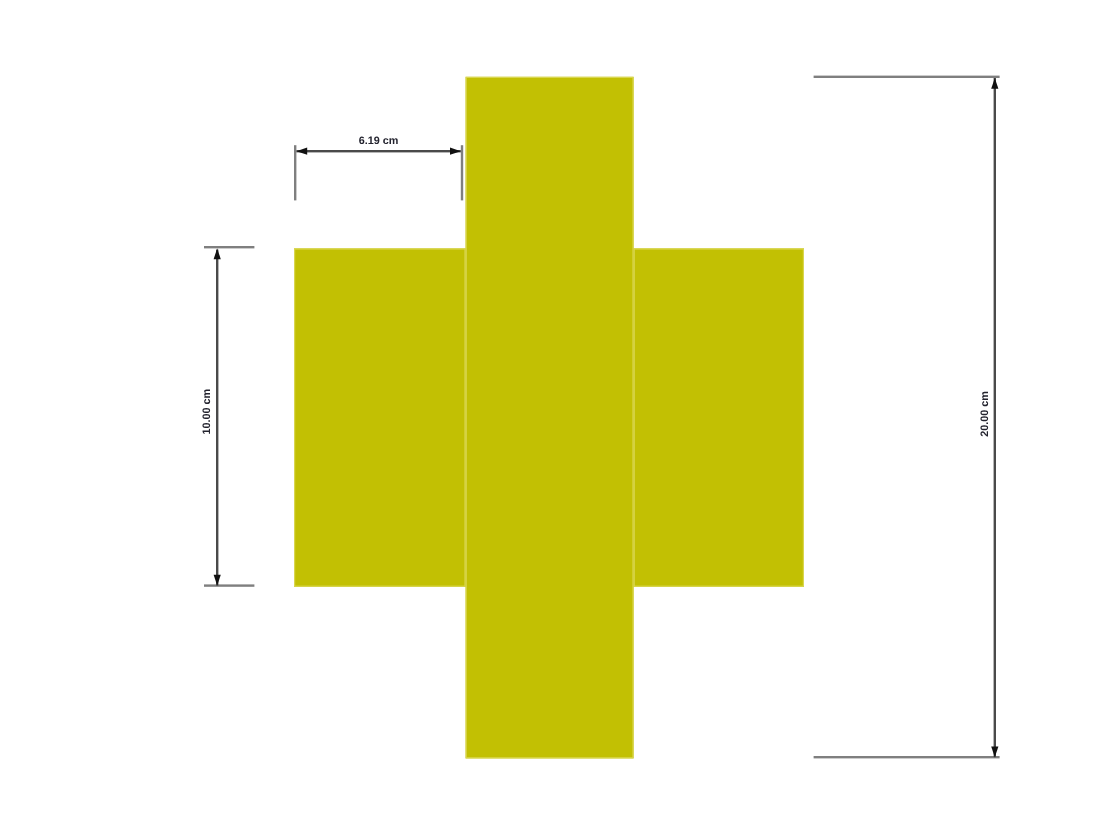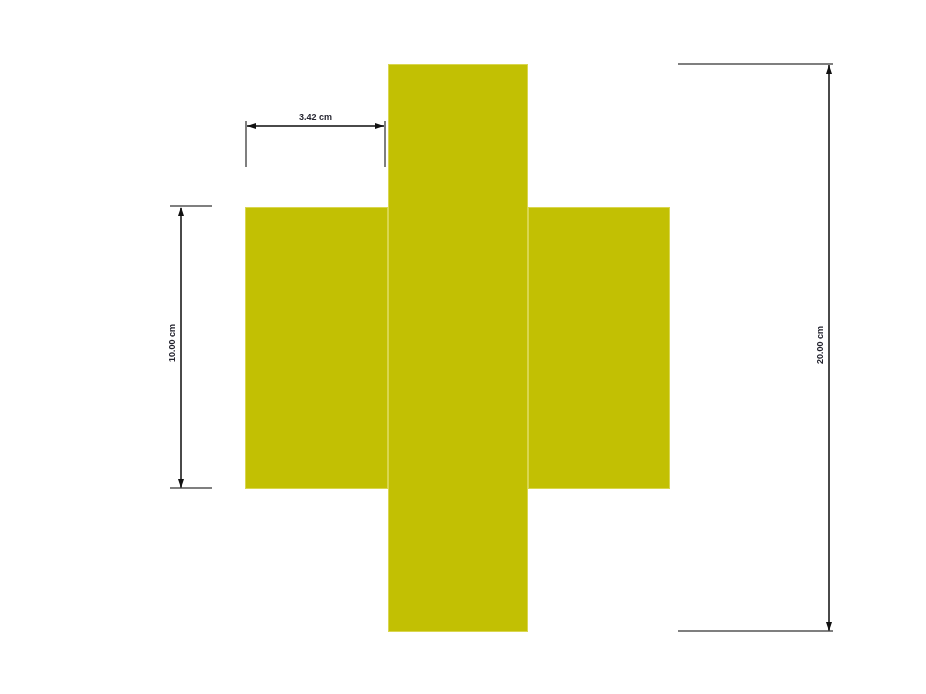--- a/index.html
+++ b/index.html
@@ -51,21 +51,21 @@
   <div class="shape-part" style="left:388px; top:64px; width:140px; height:568px;"></div>
   <div class="shape-part" style="left:245px; top:207px; width:143px; height:282px;"></div>
   <div class="shape-part" style="left:528px; top:207px; width:142px; height:282px;"></div>
 
   <div class="abs">
     <div class="witness" style="left:245px; top:121px; width:2px; height:46px;"></div>
     <div class="witness" style="left:384px; top:121px; width:2px; height:46px;"></div>
     <div class="dimline" style="left:247px; top:125px; width:137px; height:2px;"></div>
     <div class="arr arr-left" style="left:247px; top:123px;"></div>
     <div class="arr arr-right" style="left:375px; top:123px;"></div>
-    <div class="dimlabel" style="left:246px; top:111px; width:139px; text-align:center;">3.42 cm</div>
+    <div class="dimlabel" style="left:246px; top:111px; width:139px; text-align:center;">6.19 cm</div>
   </div>
 
   <div class="abs">
     <div class="witness" style="left:170px; top:205px; width:42px; height:2px;"></div>
     <div class="witness" style="left:170px; top:487px; width:42px; height:2px;"></div>
     <div class="dimline" style="left:180px; top:208px; width:2px; height:280px;"></div>
     <div class="arr arr-up" style="left:178px; top:207px;"></div>
     <div class="arr arr-down" style="left:178px; top:479px;"></div>
     <div class="dimlabel rot" style="left:172px; top:343px;">10.00 cm</div>
   </div>

